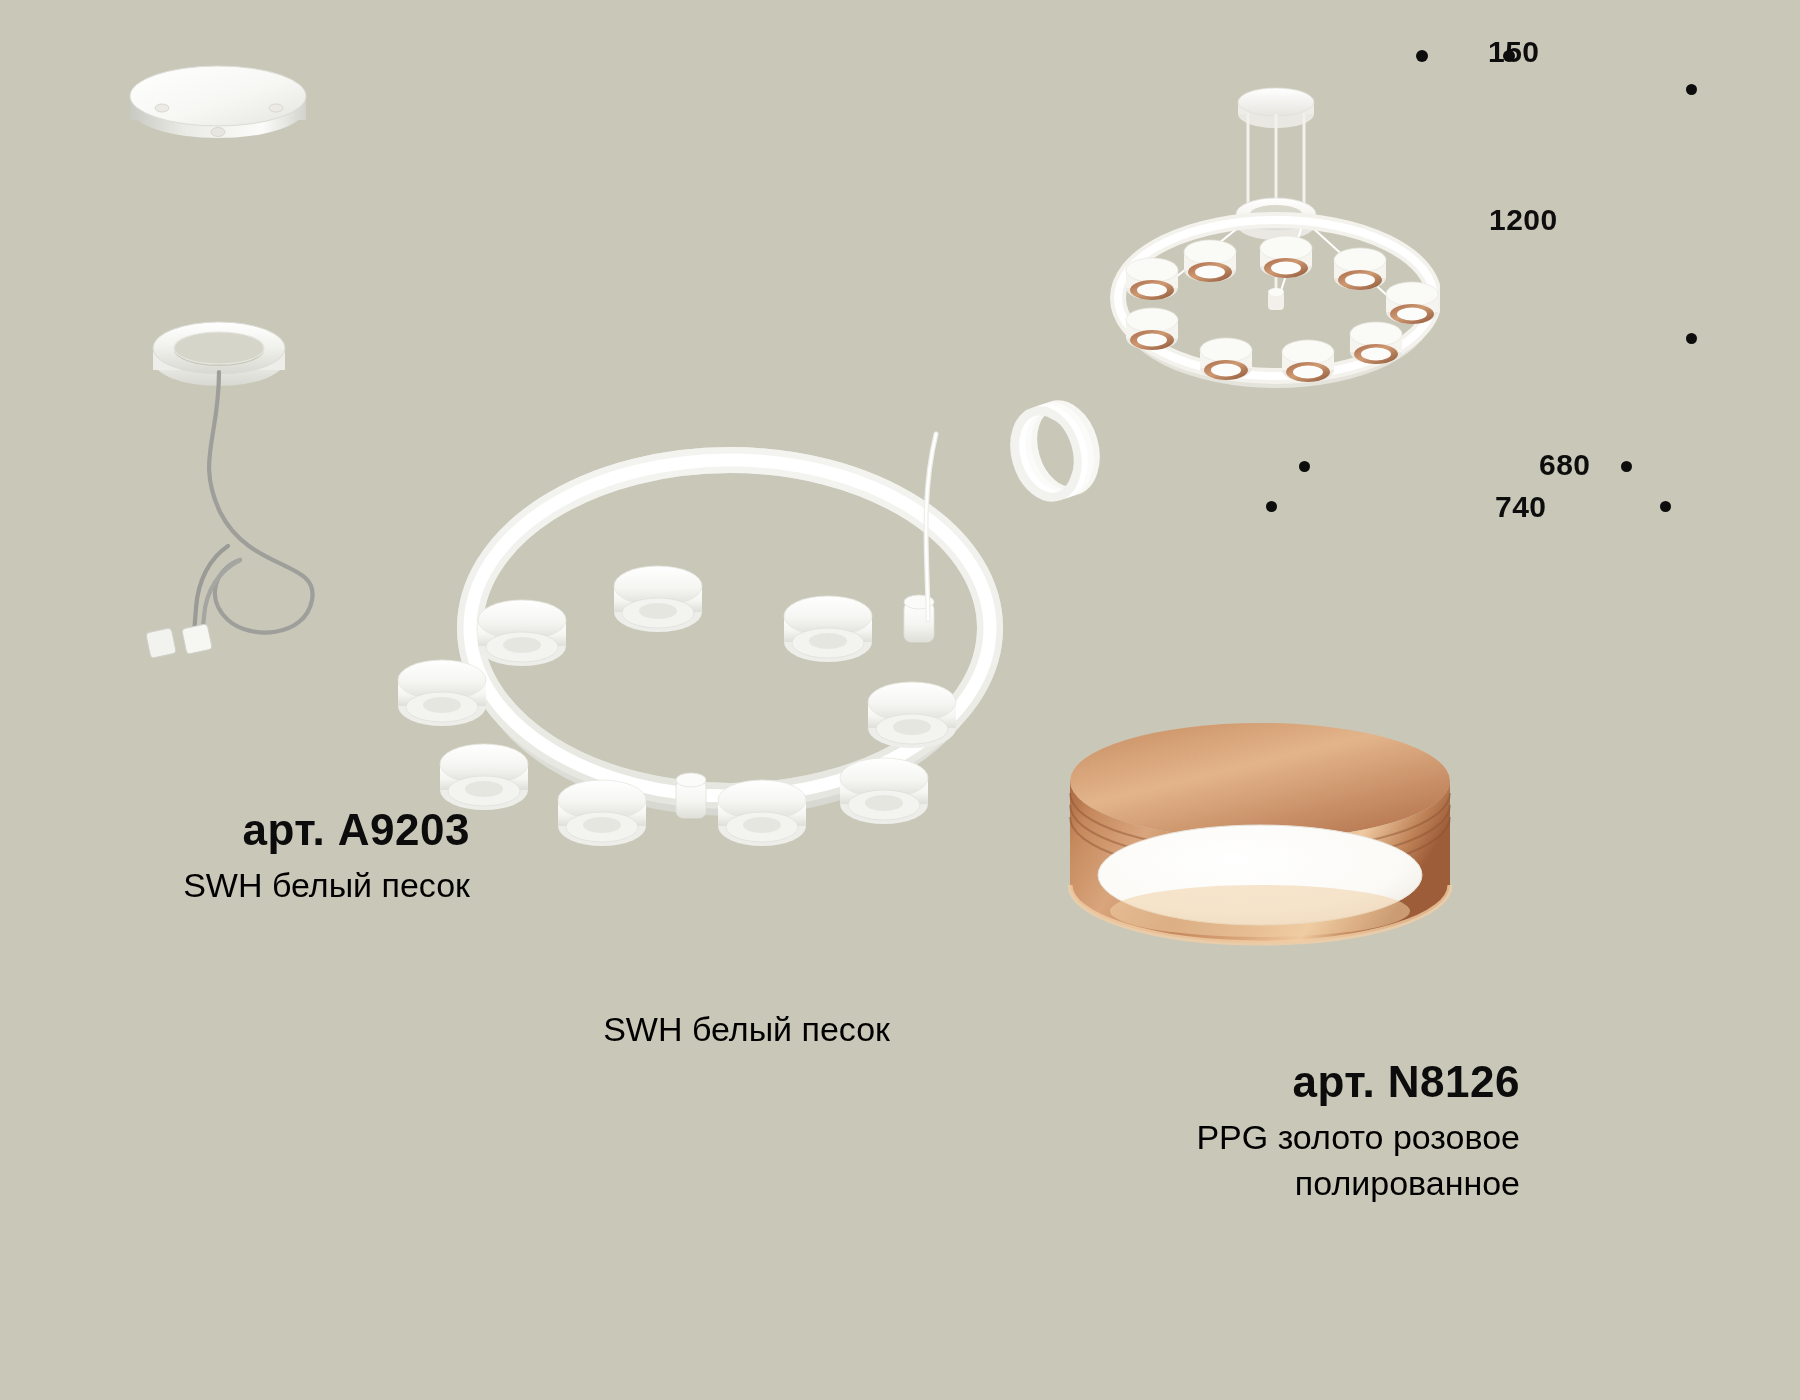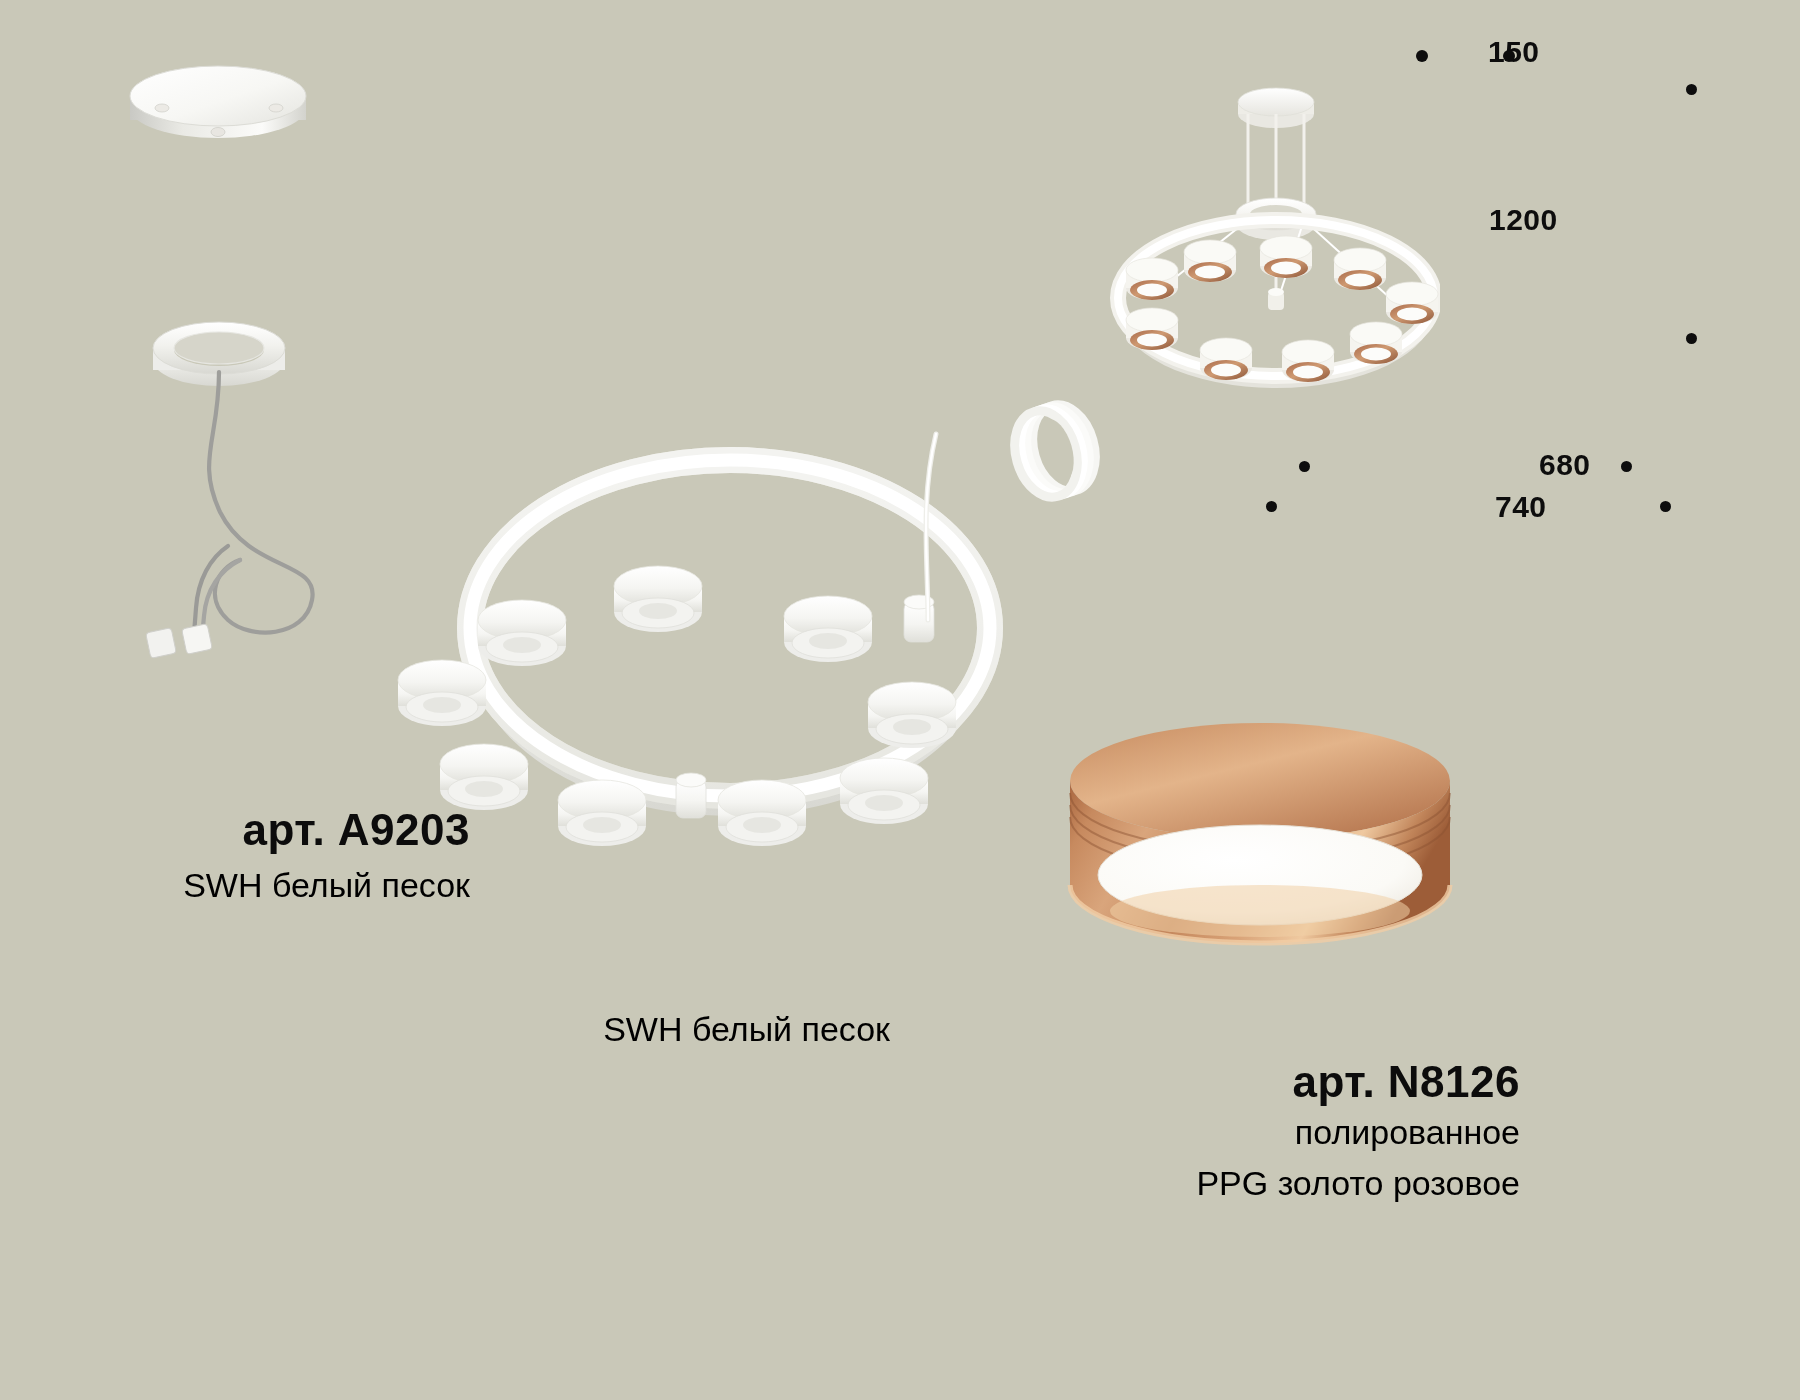--- a/index.html
+++ b/index.html
@@ -447,17 +447,17 @@
 
       <ellipse cx="210" cy="160" rx="162" ry="50" fill="url(#diffG)"></ellipse>
       <ellipse cx="210" cy="160" rx="162" ry="50" fill="none" stroke="#e7e2d8" stroke-width="1"></ellipse>
 
       <ellipse cx="210" cy="196" rx="150" ry="26" fill="#f0d0a6" opacity="0.55"></ellipse>
     </svg>
   </div>
 
   <div class="label-block" style="left:1060px; top:1045px; width:460px;margin-top:12px;">
     <div class="label-art">арт. N8126</div>
+    <div class="label-desc">PPG золото розовое</div>
     <div class="label-desc" style="margin-top:2px;">полированное</div>
-    <div class="label-desc">PPG золото розовое</div>
   </div>
 
 </div>
 
 </body></html>

